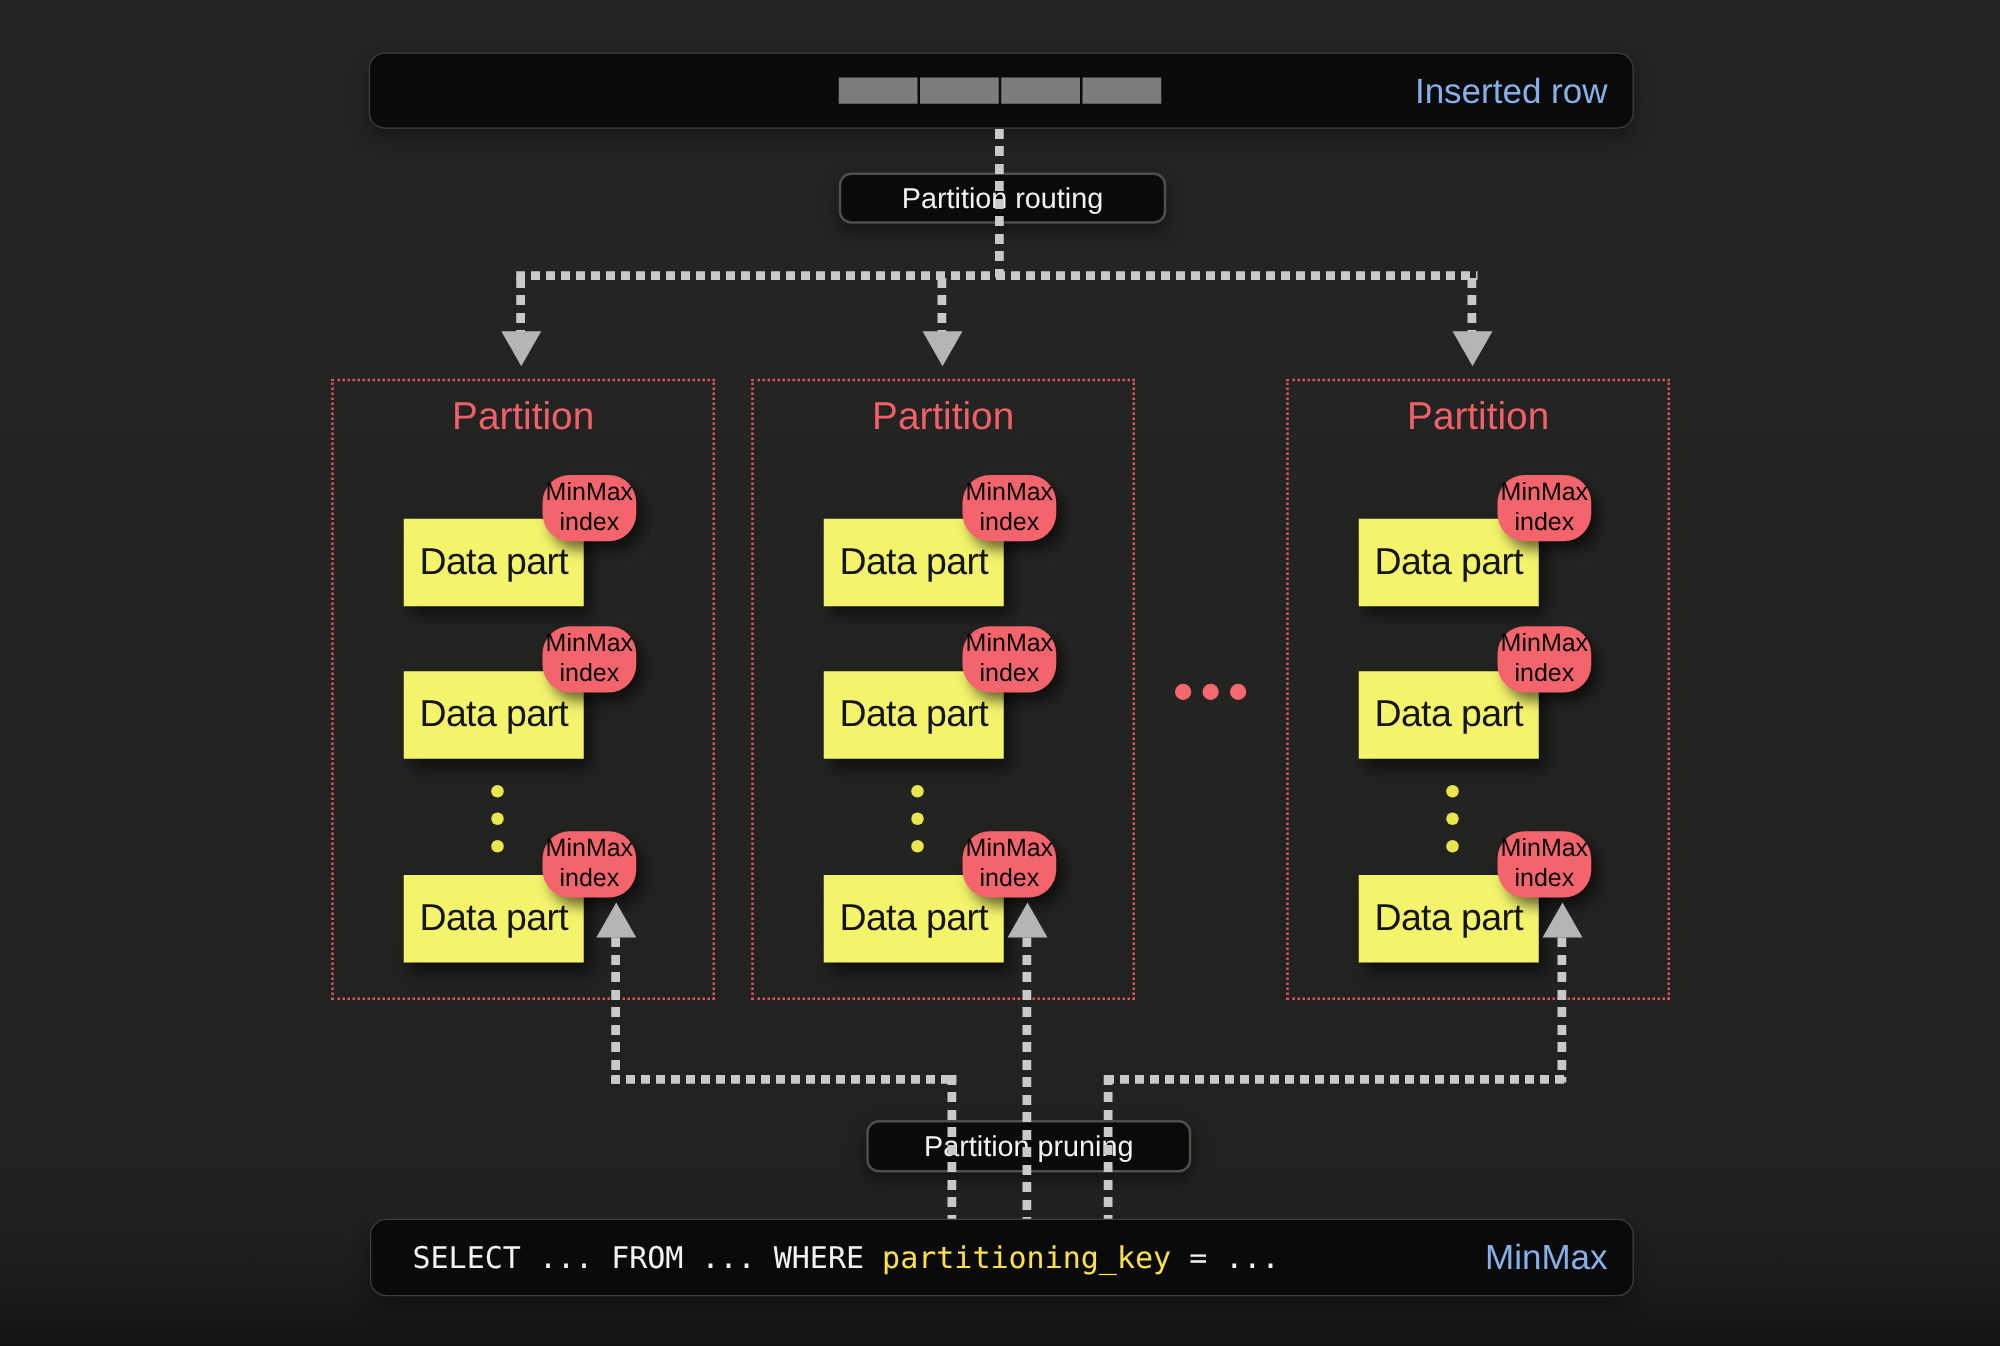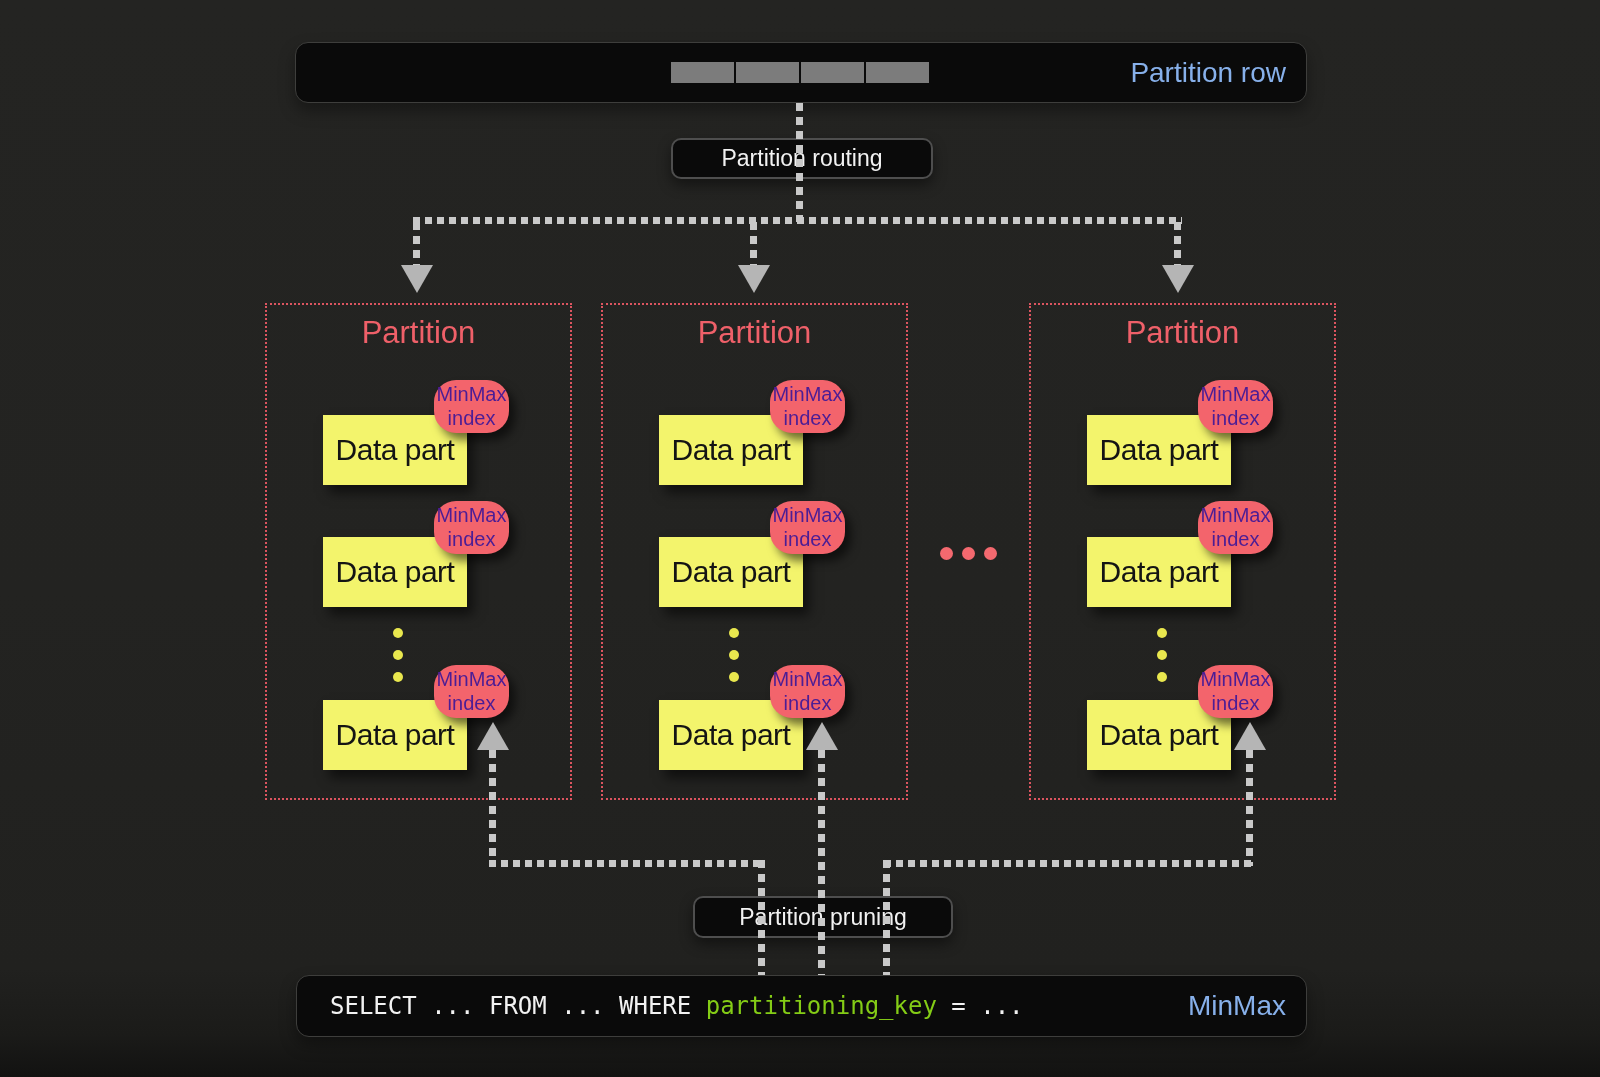--- a/index.html
+++ b/index.html
@@ -18,21 +18,21 @@
   .bar-label{
     position:absolute;right:20px;top:50%;transform:translateY(-50%);
     color:#87b0ea;font-size:28px;white-space:nowrap;
   }
   .cells{position:absolute;left:375px;top:19px;display:flex;gap:2px;}
   .cell{width:63px;height:21px;background:#7c7c7c;}
   .sql{
     position:absolute;left:33px;top:50%;transform:translateY(-50%);
     font-family:"DejaVu Sans Mono","Liberation Mono",monospace;font-size:24px;color:#f2f2f2;white-space:pre;
   }
-  .sql .key{color:#84cc16;text-align:center;}
+  .sql .key{color:#fde047;text-align:center;}
   
   .pill{
     position:absolute;background:#0a0a0a;border:2px solid #4e4e4e;border-radius:10px;
     color:#f2f2f2;font-size:23px;display:flex;align-items:center;justify-content:center;
     box-shadow:0 6px 14px rgba(0,0,0,.45);z-index:2;white-space:nowrap;
   }
   #routing-pill{left:671px;top:138px;width:258px;height:37px;}
   #pruning-pill{left:693px;top:896px;width:256px;height:38px;}
   
   .vdash{position:absolute;width:7px;z-index:3;
@@ -43,21 +43,21 @@
     border-left:16px solid transparent;border-right:16px solid transparent;border-top:28px solid #b5b5b5;}
   .arrow-up{position:absolute;width:0;height:0;z-index:3;
     border-left:16px solid transparent;border-right:16px solid transparent;border-bottom:28px solid #b5b5b5;}
   
   .partition{position:absolute;top:303px;width:307px;height:497px;border:2px dotted #dc5560;box-sizing:border-box;}
   #partition-1{left:265px;}
   #partition-2{left:601px;}
   #partition-3{left:1029px;}
   .ptitle{position:absolute;top:10px;left:0;width:100%;text-align:center;color:#ef6069;font-size:31px;}
   .minmax{
-    position:absolute;left:167px;width:75px;height:53px;background:#f3646c;color:#4c1d95;
+    position:absolute;left:167px;width:75px;height:53px;background:#f3646c;color:#000000;
     font-size:20px;line-height:1.18;text-align:center;display:flex;align-items:center;justify-content:center;
     box-shadow:6px 7px 10px rgba(0,0,0,.55);z-index:2;border-radius:22px;
   }
   .datapart{
     position:absolute;left:56px;width:144px;height:70px;background:#f3f46c;color:#141414;
     font-size:30px;letter-spacing:-0.5px;display:flex;align-items:center;justify-content:center;
     box-shadow:6px 8px 11px rgba(0,0,0,.55);z-index:1;white-space:nowrap;
   }
   .mm-1{top:75px;}  .dp-1{top:110px;}
   .mm-2{top:196px;} .dp-2{top:232px;}
@@ -71,21 +71,21 @@
 
 <div class="canvas">
 
   <div class="bar" id="top-bar">
     <div class="cells">
       <div class="cell"></div>
       <div class="cell"></div>
       <div class="cell"></div>
       <div class="cell"></div>
     </div>
-    <div class="bar-label">Partition row</div>
+    <div class="bar-label">Inserted row</div>
   </div>
 
   <div class="pill" id="routing-pill">
     <span>Partition routing</span>
   </div>
   <div class="vdash" style="left:796px;top:103px;height:119px;"></div>
 
   <div class="hdash" style="left:413px;top:217px;width:769px;"></div>
   <div class="vdash" style="left:413px;top:222px;height:45px;"></div>
   <div class="vdash" style="left:750px;top:222px;height:45px;"></div>

